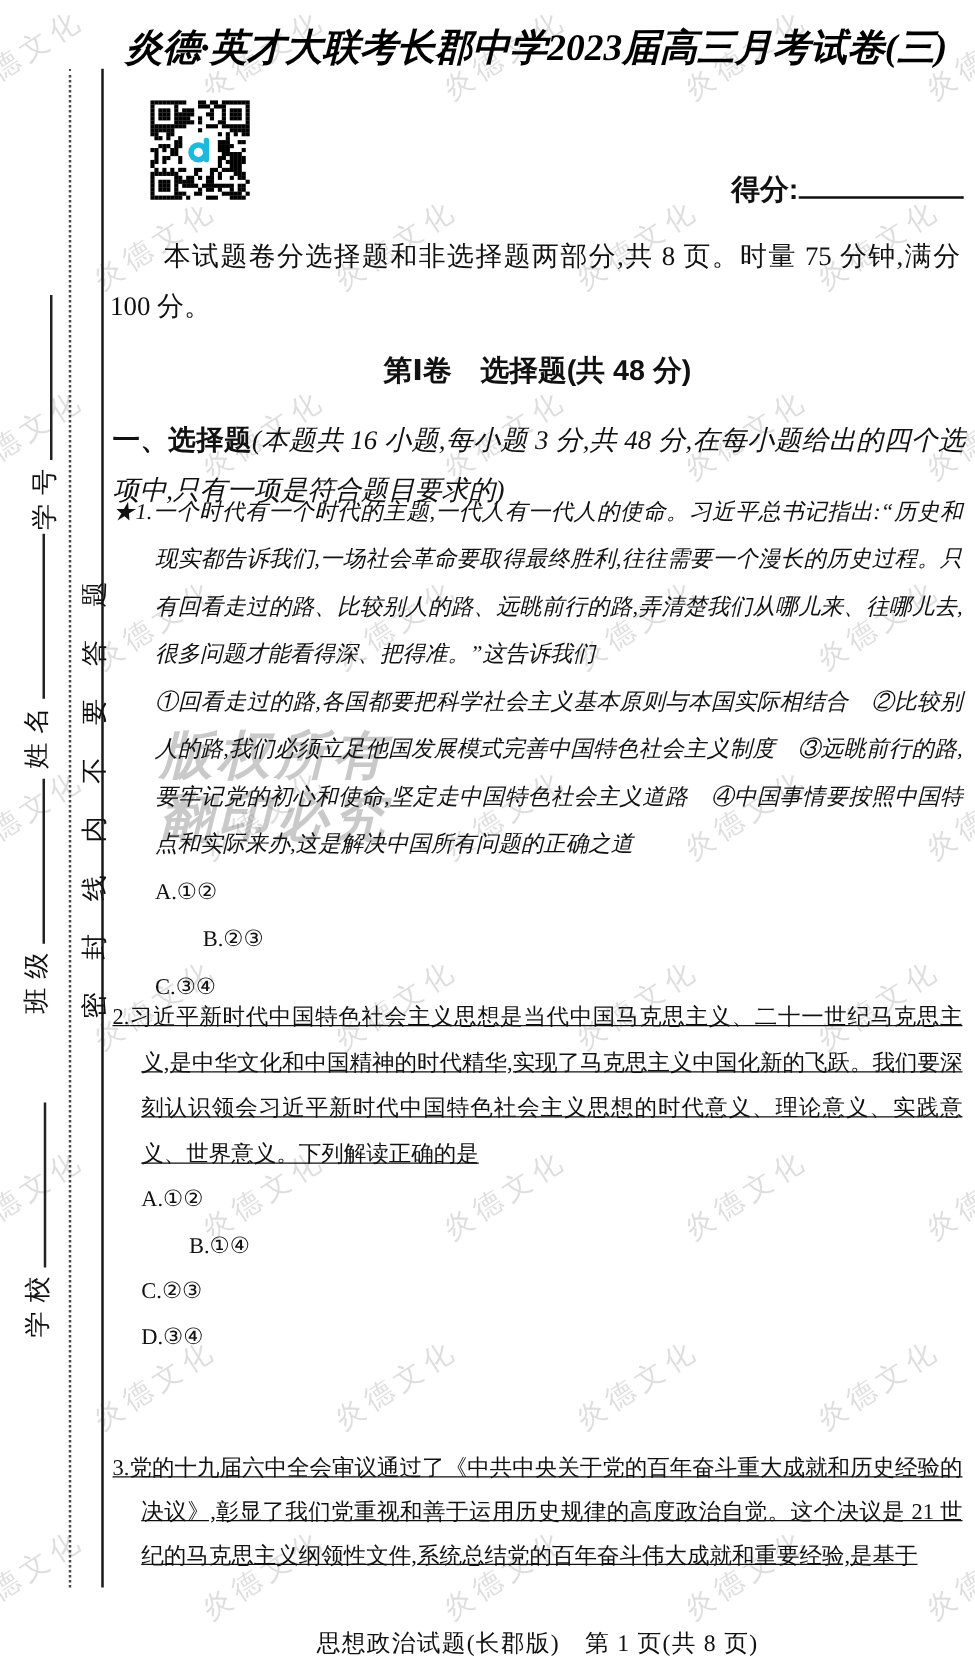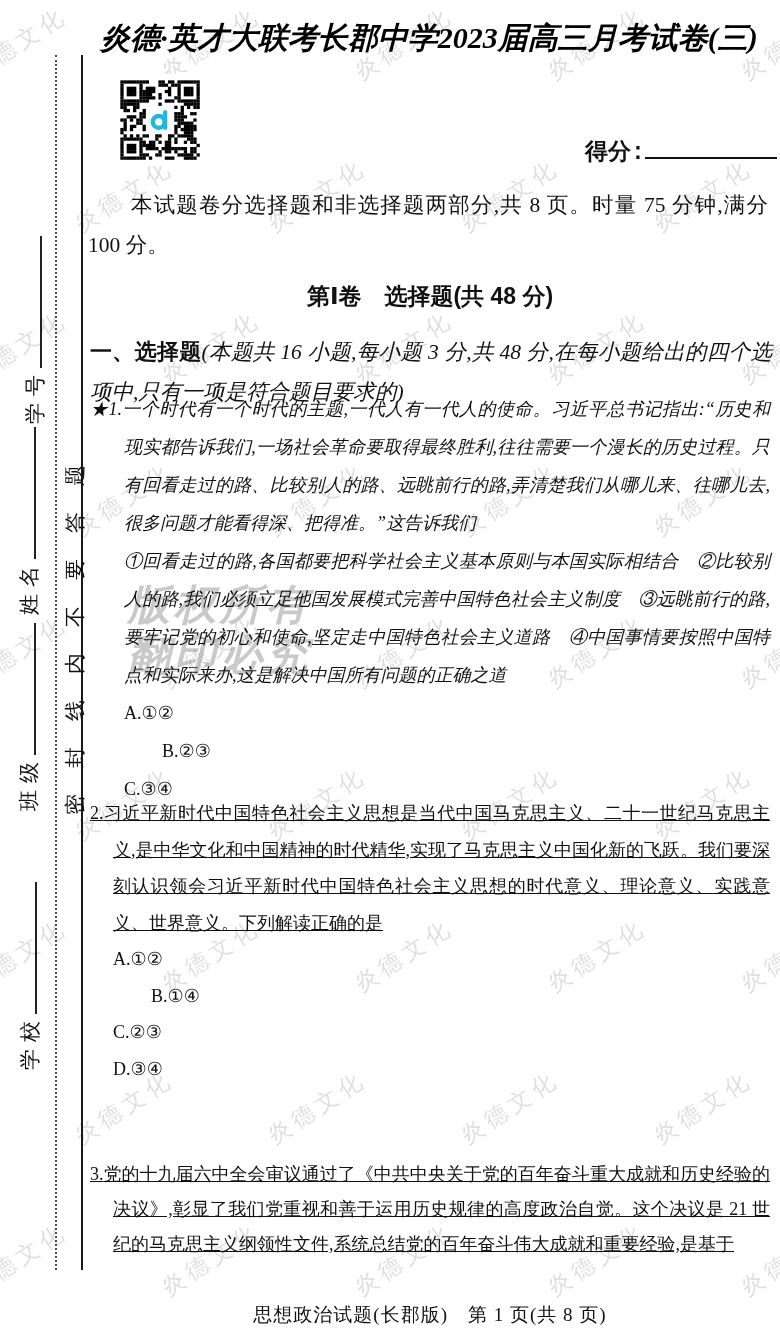--- a/index.html
+++ b/index.html
@@ -40,21 +40,21 @@
   .abs{position:absolute;}
   .header-title{
     left:86px;top:18px;width:686px;text-align:center;font-size:30px;font-weight:bold;font-style:italic;
     letter-spacing:0px;white-space:nowrap;color:#000;
   }
   .qr{left:114px;top:74px;width:92px;height:92px;}
   .subject-title{
     left:90px;top:82px;width:680px;text-align:center;font-size:40px;font-weight:bold;letter-spacing:12px;
     font-family:"Liberation Sans","DejaVu Sans",sans-serif;color:#000;
   }
-  .score-row{left:585px;top:136px;font-size:23px;font-weight:bold;font-family:Liberation Mono, monospace;}
+  .score-row{left:585px;top:136px;font-size:23px;font-weight:bold;font-family:Liberation Sans, sans-serif;}
   .score-line{display:inline-block;width:132px;height:4px;border-bottom:2px solid #111;vertical-align:baseline;}
   .intro{left:88px;top:185px;width:680px;font-size:21.5px;line-height:40px;text-indent:2em;text-align:justify;}
   .section-title{
     left:90px;top:281px;width:680px;text-align:center;font-size:23px;font-weight:bold;
     font-family:"Liberation Sans","DejaVu Sans",sans-serif;
   }
   .part-intro{left:90px;top:332px;width:682px;font-size:21.5px;line-height:40px;text-align:justify;}
   .part-heading{font-weight:bold;font-style:normal;font-family:"Liberation Sans","DejaVu Sans",sans-serif;font-size:22px;}
   .kai{font-style:italic;}
   .qblock{left:90px;width:680px;font-size:18px;text-align:justify;}

